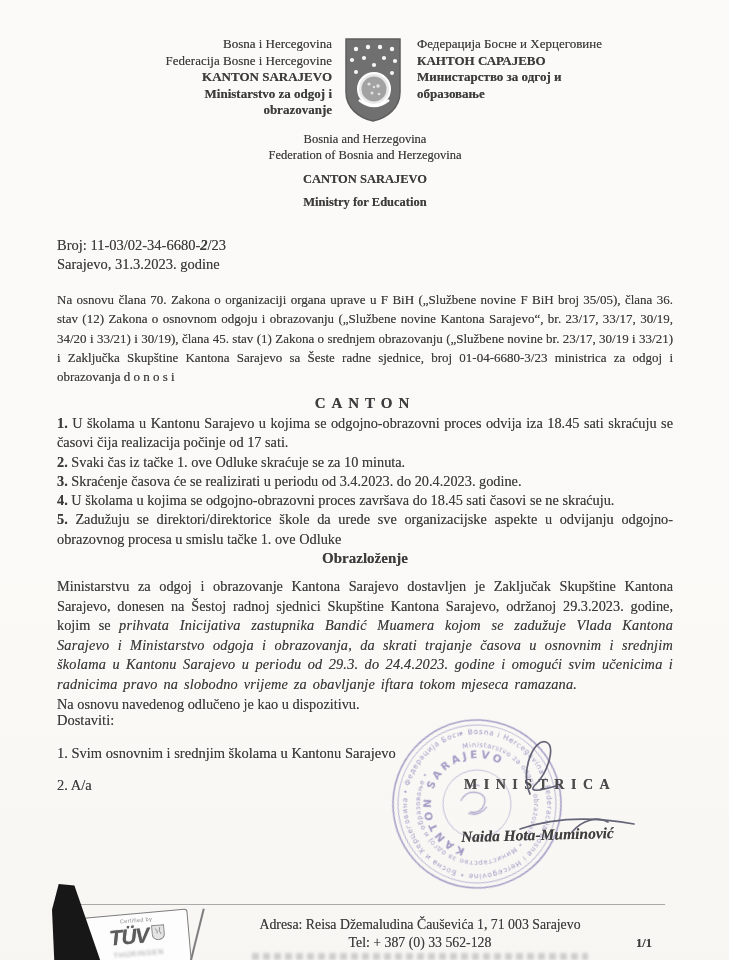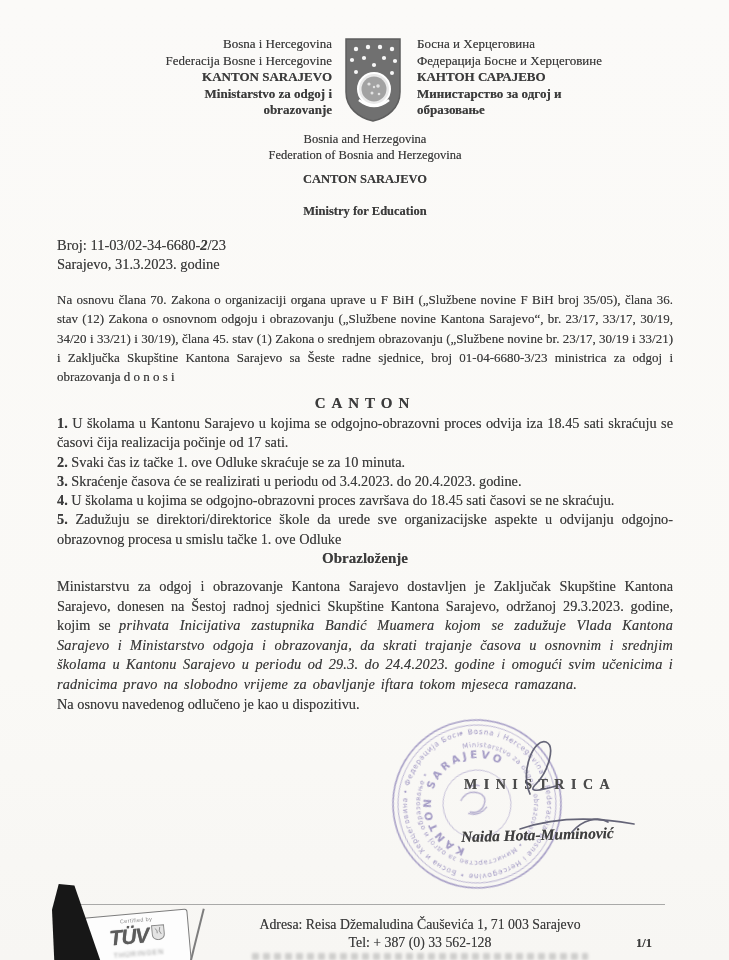--- a/index.html
+++ b/index.html
@@ -109,32 +109,31 @@
           <circle cx="37" cy="50" r="1.8"></circle>
           <circle cx="31" cy="57" r="1.5"></circle>
         <circle cx="38" cy="58" r="1.3"></circle>
           <circle cx="33" cy="51" r="1.2"></circle>
       </g>
       <path d="M18,64 Q33,76 48,64" fill="none" stroke="#ffffff" stroke-width="2.5"></path>
     </svg>
   </div>
 
   <div class="abs hdr-right blur">
-    <div>Босна и Херцеговина</div>
     <div>Федерација Босне и Херцеговине</div>
     <div class="hdr-line-bold">КАНТОН САРАЈЕВО</div>
     <div class="hdr-line-bold">Министарство за одгој и</div>
     <div class="hdr-line-bold">образовање</div>
   </div>
 
   <div class="abs hdr-en blur">
     <div>Bosnia and Herzegovina</div>
     <div>Federation of Bosnia and Herzegovina</div>
     <div class="en-bold">CANTON SARAJEVO</div>
-    <div class="en-bold" style="margin-top:16px">Ministry for Education</div>
+    <div class="en-bold" style="margin-top:7px">Ministry for Education</div>
   </div>
 
   <div class="abs meta blur">
     <div><span>Broj: 11-03/02-34-6680-</span><span class="num-emph">2</span><span>/23</span></div>
     <div>Sarajevo, 31.3.2023. godine</div>
   </div>
 
   <div class="abs preamble blur">Na osnovu člana 70. Zakona o organizaciji organa uprave u F BiH („Službene novine F BiH broj 35/05), člana 36. stav (12)  Zakona o osnovnom odgoju i obrazovanju („Službene novine Kantona Sarajevo“, br. 23/17, 33/17, 30/19, 34/20 i 33/21) i 30/19), člana 45. stav (1) Zakona o srednjem obrazovanju („Službene novine br. 23/17, 30/19 i 33/21) i Zaključka Skupštine Kantona Sarajevo sa Šeste radne sjednice, broj 01-04-6680-3/23 ministrica za odgoj i obrazovanja d o n o s i</div>
 
   <div class="abs sec-title odluka-title blur">CANTON</div>
@@ -146,20 +145,25 @@
     <p><b>4.</b><span> U školama u kojima se odgojno-obrazovni proces završava do 18.45 sati časovi se ne skraćuju.</span></p>
     <p><b>5.</b><span> Zadužuju se direktori/direktorice škole da urede sve organizacijske aspekte u odvijanju odgojno-obrazovnog procesa u smislu tačke 1. ove Odluke</span></p>
   </div>
 
   <div class="abs sec-title obraz-title blur">Obrazloženje</div>
   <div class="abs obraz blur">
     <p><span> Ministarstvu za odgoj i obrazovanje Kantona Sarajevo dostavljen je Zaključak Skupštine Kantona Sarajevo, donesen na Šestoj radnoj sjednici Skupštine Kantona Sarajevo, održanoj 29.3.2023. godine, kojim se </span><em>prihvata Inicijativa zastupnika Bandić Muamera kojom se zadužuje Vlada Kantona Sarajevo i Ministarstvo odgoja i obrazovanja, da skrati trajanje časova u osnovnim i srednjim školama u Kantonu Sarajevo u periodu od 29.3. do 24.4.2023. godine i omogući svim učenicima i radnicima pravo na slobodno vrijeme za obavljanje iftara tokom mjeseca ramazana.</em></p>
     <p class="closing">Na osnovu navedenog odlučeno je kao u dispozitivu.</p>
   </div>
 
+  <div class="abs dostaviti blur">
+    <p>Dostaviti:</p>
+    <p class="d-item1">1. Svim osnovnim i srednjim školama u Kantonu Sarajevo</p>
+    <p class="d-item2">2. A/a</p>
+  </div>
 
   <div class="abs stamp">
     <svg width="182" height="182" viewBox="0 0 182 182">
       <defs>
         <path id="ringOuter" d="M91,21 a70,70 0 1,1 -0.01,0 z" fill="none"></path>
         <path id="ringMid" d="M91,34 a57,57 0 1,1 -0.01,0 z" fill="none"></path>
         <path id="ringInner" d="M91,137 a46,46 0 1,1 0.02,0 z" fill="none"></path>
       </defs>
       <circle cx="91" cy="91" r="84" fill="none" stroke="#7b6fae" stroke-width="1.6" opacity="0.75"></circle>
       <circle cx="91" cy="91" r="79" fill="none" stroke="#7b6fae" stroke-width="0.9" opacity="0.65"></circle>

